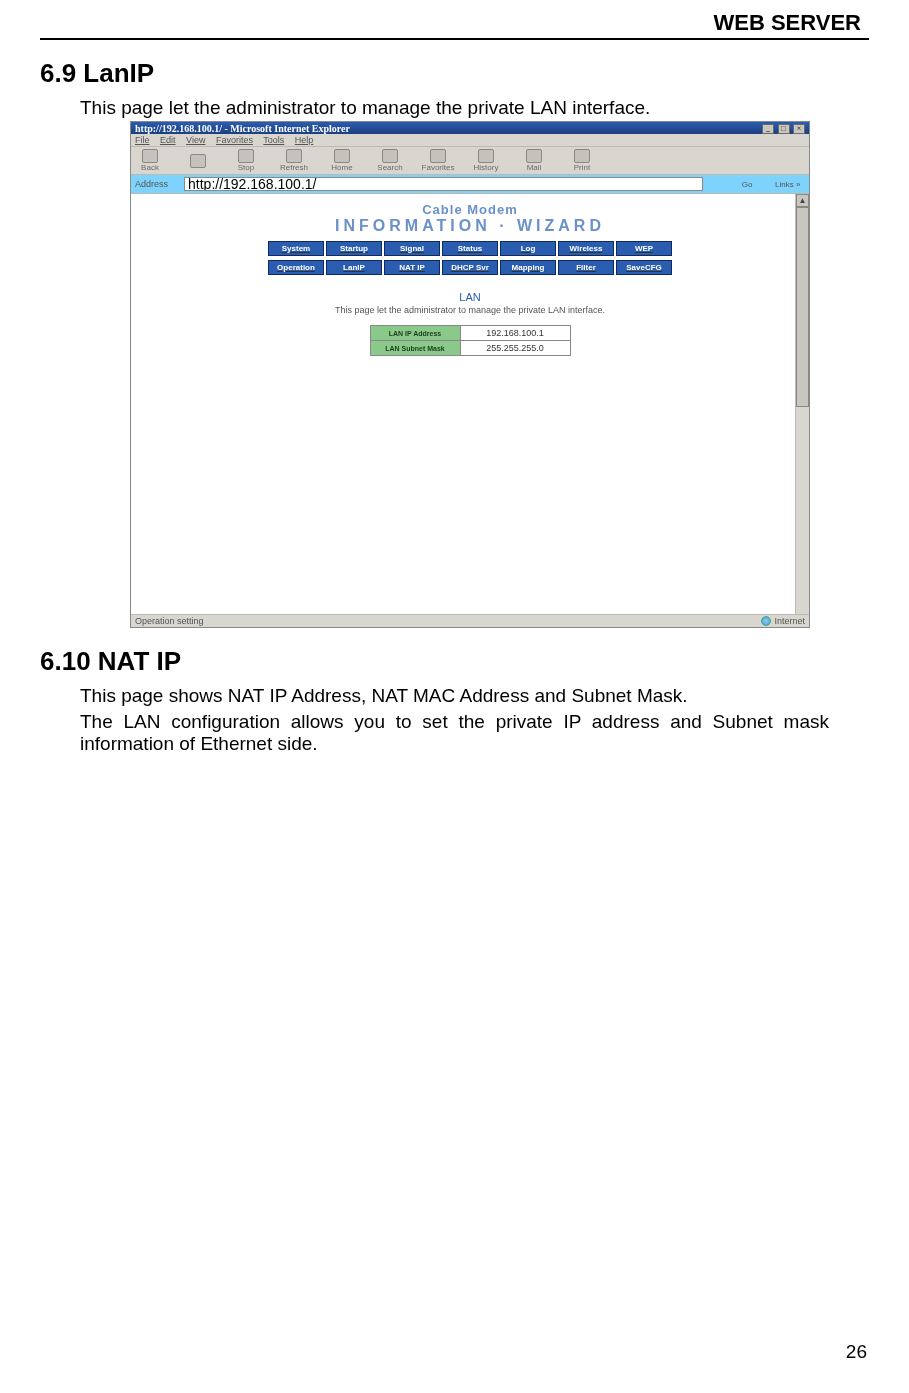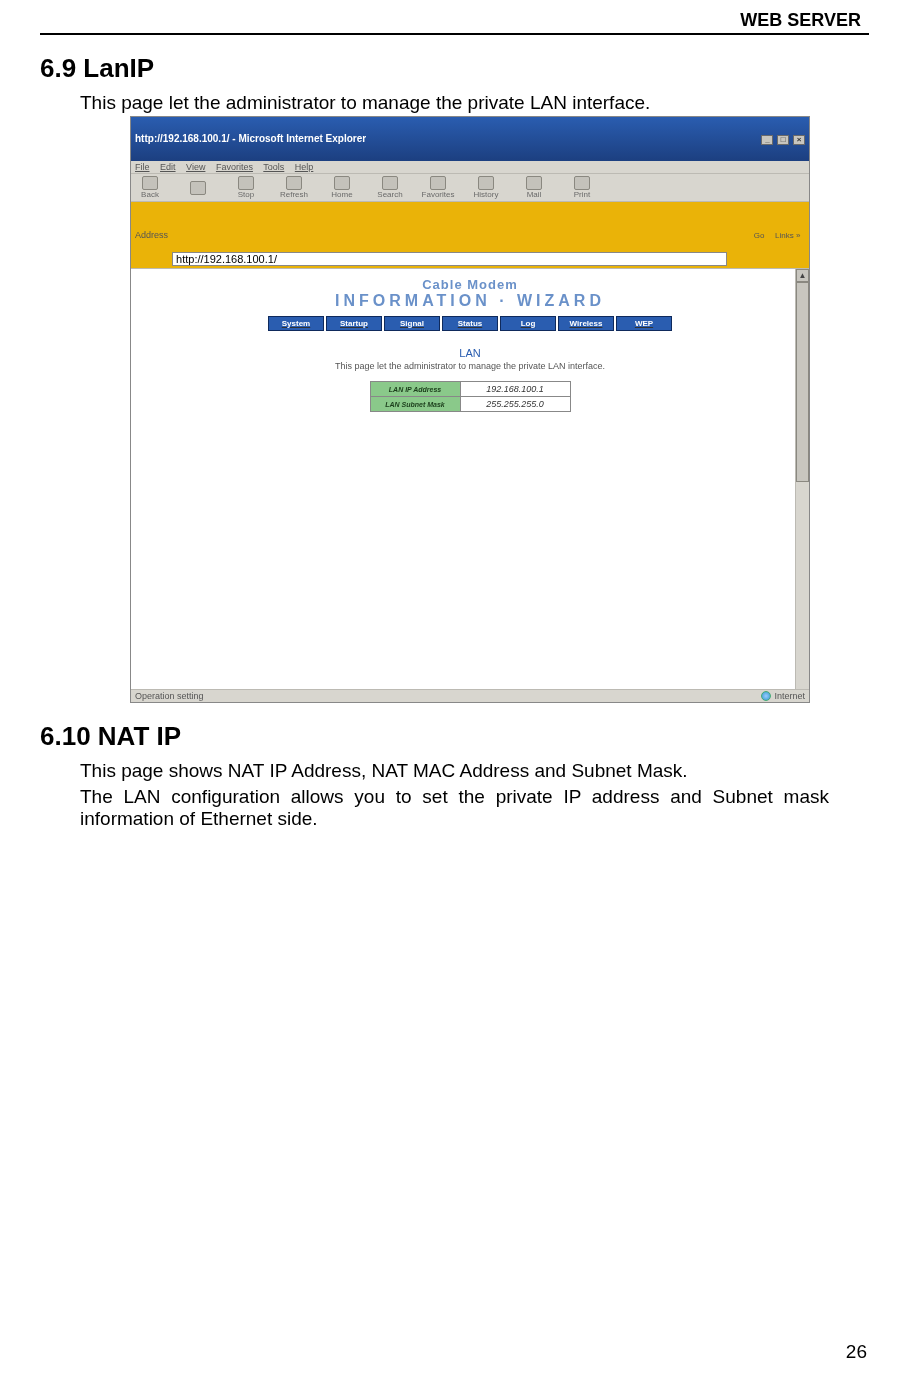--- a/index.html
+++ b/index.html
@@ -11,21 +11,21 @@
     width: 909px;
   }
   .page {
     padding: 10px 40px 40px 40px;
     position: relative;
     min-height: 1393px;
   }
   .header-title {
     text-align: right;
     font-weight: bold;
-    font-size: 18px;
+    font-size: 22px;
     padding-right: 8px;
     padding-bottom: 2px;
   }
   .hr {
     border: none;
     border-top: 2px solid #000;
     margin: 0 0 12px 0;
   }
   h2 {
     font-size: 26px;
@@ -54,26 +54,27 @@
     width: 680px;
     border: 1px solid #888;
     background: #d8d6cf;
     font-family: Tahoma, Arial, sans-serif;
     font-size: 10px;
     color: #333;
   }
   .titlebar {
     background: linear-gradient(#2a5db0, #1c3f80);
     color: #fff;
-    padding: 16px 4px;
+    padding: 0 4px;
     display: flex;
     justify-content: space-between;
-    align-items: flex-start;
+    align-items: flex-end;
     font-size: 10px;
     font-weight: bold;
+    font-family: Liberation Serif, serif;
   }
   .titlebar .win-buttons span {
     display: inline-block;
     width: 12px;
     height: 10px;
     margin-left: 1px;
     background: #c8c6bf;
     border: 1px solid #6a6a6a;
     font-size: 8px;
     text-align: center;
@@ -104,37 +105,36 @@
     align-items: center;
     width: 30px;
   }
   .toolbar .tb-btn .ico {
     width: 16px; height: 14px;
     background: #c4c2bb;
     border: 1px solid #8a8880;
     border-radius: 2px;
   }
   .addrbar {
-    background: #eab308;
+    background: #7dd3fc;
     padding: 2px 4px;
     display: flex;
     align-items: center;
-    gap: 4px;
+    gap: 16px;
     border-bottom: 1px solid #bcbab3;
     font-size: 9px;
     color: #555;
   }
   .addrbar input {
     flex: 1;
     height: 14px;
-    font-size: 11px;
+    font-size: 14px;
     padding: 0 3px;
     border: 1px solid #888;
     background: #fff;
-    margin-top: 48px;
   }
   .addrbar .go { width: 24px; font-size: 8px; color: #555; text-align: center; margin-left: 16px; }
   .addrbar .links { width: 30px; font-size: 8px; color: #555; }
 
   .content {
     background: #fff;
     min-height: 420px;
     padding-bottom: 10px;
     position: relative;
   }
@@ -182,21 +182,20 @@
   }
   .lan-desc {
     font-size: 9px;
     color: #555;
     margin-top: 2px;
   }
   .lan-table {
     margin: 10px auto 0 auto;
     border-collapse: collapse;
     font-size: 8px;
-    font-style: italic;
   }
   .lan-table td {
     border: 1px solid #888;
     padding: 2px 6px;
   }
   .lan-table .lbl {
     background: #8ac98a;
     color: #1b3d1b;
     font-weight: bold;
     width: 90px;
@@ -333,20 +332,29 @@
         <div class="brand-sub">INFORMATION  ·  WIZARD</div>
       </div>
       <div class="tabrow">
         <div class="tab">System</div>
         <div class="tab">Startup</div>
         <div class="tab">Signal</div>
         <div class="tab">Status</div>
         <div class="tab">Log</div>
         <div class="tab">Wireless</div>
         <div class="tab">WEP</div>
+      </div>
+      <div class="tabrow">
+        <div class="tab">Operation</div>
+        <div class="tab">LanIP</div>
+        <div class="tab">NAT IP</div>
+        <div class="tab">DHCP Svr</div>
+        <div class="tab">Mapping</div>
+        <div class="tab">Filter</div>
+        <div class="tab">SaveCFG</div>
       </div>
 
       <div class="lan-block">
         <div class="lan-title">LAN</div>
         <div class="lan-desc">This page let the administrator to manage the private LAN interface.</div>
         <table class="lan-table">
           <tbody>
               <tr>
             <td class="lbl">LAN IP Address</td>
             <td class="val">192.168.100.1</td>

